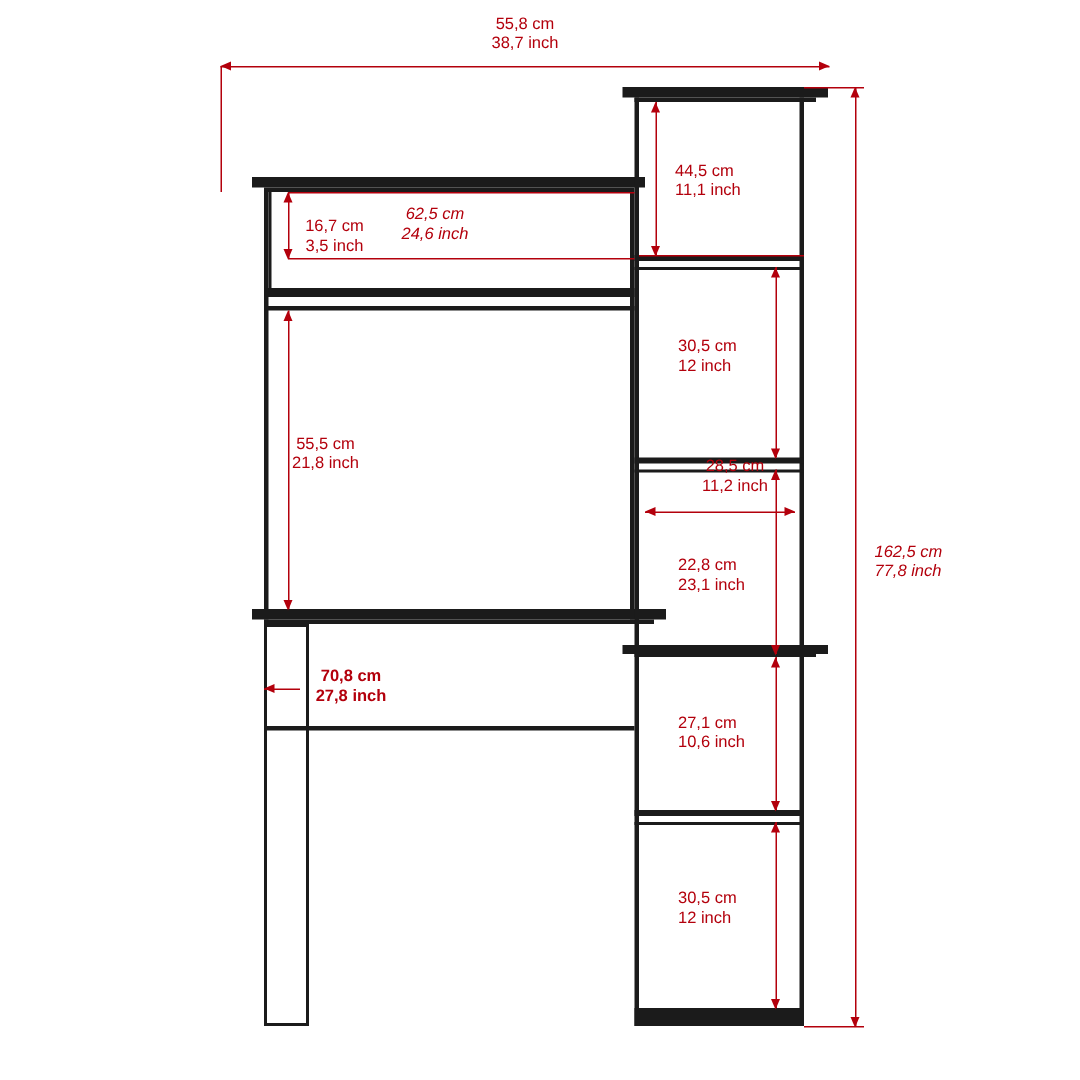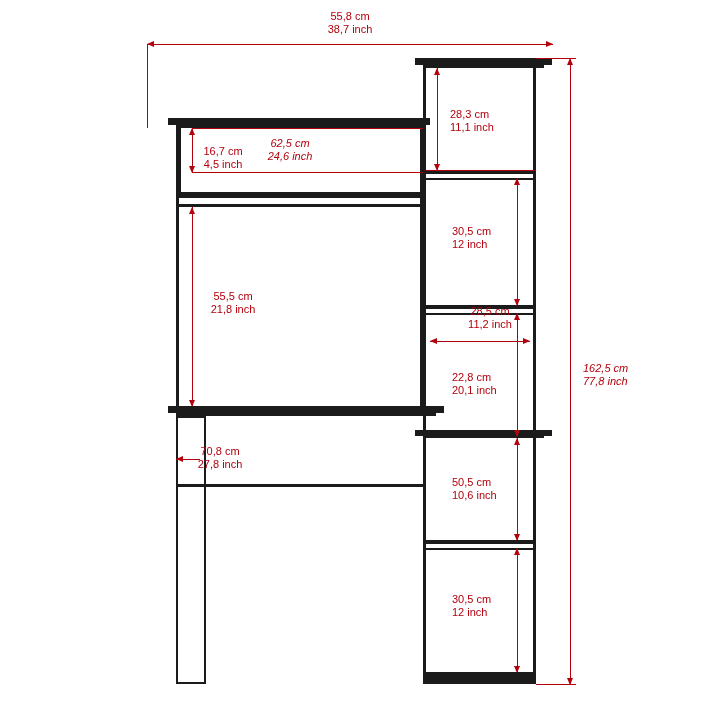--- a/index.html
+++ b/index.html
@@ -138,50 +138,50 @@
       <span>62,5 cm</span><br>
       <span>24,6 inch</span>
     </div>
     <div class="dim-line h" style="left:192px; top:128px; width:231px;"></div>
     <div class="dim-line h" style="left:192px; top:172px; width:231px;"></div>
   </div>
 
   <div>
     <div class="dim-label" style="left:185px; top:145px; width:76px;">
       <span>16,7 cm</span><br>
-      <span>4,5 inch</span>
+      <span>3,5 inch</span>
     </div>
     <div class="dim-line v" style="left:192px; top:128px; height:44px;"></div>
     <div class="arrow up" style="left:189px; top:128px;"></div>
     <div class="arrow down" style="left:189px; top:166px;"></div>
   </div>
 
   <div>
     <div class="dim-label left-al" style="left:450px; top:108px; width:90px;">
-      <span>28,3 cm</span><br>
+      <span>44,5 cm</span><br>
       <span>11,1 inch</span>
     </div>
     <div class="dim-line v" style="left:437px; top:68px; height:102px;"></div>
     <div class="arrow up" style="left:434px; top:68px;"></div>
     <div class="arrow down" style="left:434px; top:164px;"></div>
     <div class="dim-line h" style="left:426px; top:170px; width:110px;"></div>
   </div>
 
   <div>
     <div class="dim-label left-al" style="left:452px; top:225px; width:90px;">
       <span>30,5 cm</span><br>
       <span>12 inch</span>
     </div>
     <div class="dim-line v" style="left:517px; top:178px; height:127px;"></div>
     <div class="arrow up" style="left:514px; top:178px;"></div>
     <div class="arrow down" style="left:514px; top:299px;"></div>
   </div>
 
   <div>
-    <div class="dim-label" style="left:188px; top:290px; width:90px;">
+    <div class="dim-label" style="left:172px; top:290px; width:90px;">
       <span>55,5 cm</span><br>
       <span>21,8 inch</span>
     </div>
     <div class="dim-line v" style="left:192px; top:207px; height:199px;"></div>
     <div class="arrow up" style="left:189px; top:207px;"></div>
     <div class="arrow down" style="left:189px; top:400px;"></div>
   </div>
 
   <div>
     <div class="dim-label" style="left:435px; top:305px; width:110px;">
@@ -189,39 +189,39 @@
       <span>11,2 inch</span>
     </div>
     <div class="dim-line h" style="left:430px; top:341px; width:100px;"></div>
     <div class="arrow left" style="left:430px; top:338px;"></div>
     <div class="arrow right" style="left:523px; top:338px;"></div>
   </div>
 
   <div>
     <div class="dim-label left-al" style="left:452px; top:371px; width:90px;">
       <span>22,8 cm</span><br>
-      <span>20,1 inch</span>
+      <span>23,1 inch</span>
     </div>
     <div class="dim-line v" style="left:517px; top:313px; height:123px;"></div>
     <div class="arrow up" style="left:514px; top:313px;"></div>
     <div class="arrow down" style="left:514px; top:430px;"></div>
   </div>
 
   <div>
-    <div class="dim-label" style="left:175px; top:445px; width:90px;">
+    <div class="dim-label" style="left:189px; top:445px; width:90px;font-weight:bold;">
       <span>70,8 cm</span><br>
       <span>27,8 inch</span>
     </div>
     <div class="dim-line h" style="left:176px; top:459px; width:24px;"></div>
     <div class="arrow left" style="left:176px; top:456px;"></div>
   </div>
 
   <div>
     <div class="dim-label left-al" style="left:452px; top:476px; width:90px;">
-      <span>50,5 cm</span><br>
+      <span>27,1 cm</span><br>
       <span>10,6 inch</span>
     </div>
     <div class="dim-line v" style="left:517px; top:438px; height:102px;"></div>
     <div class="arrow up" style="left:514px; top:438px;"></div>
     <div class="arrow down" style="left:514px; top:534px;"></div>
   </div>
 
   <div>
     <div class="dim-label left-al" style="left:452px; top:593px; width:90px;">
       <span>30,5 cm</span><br>

